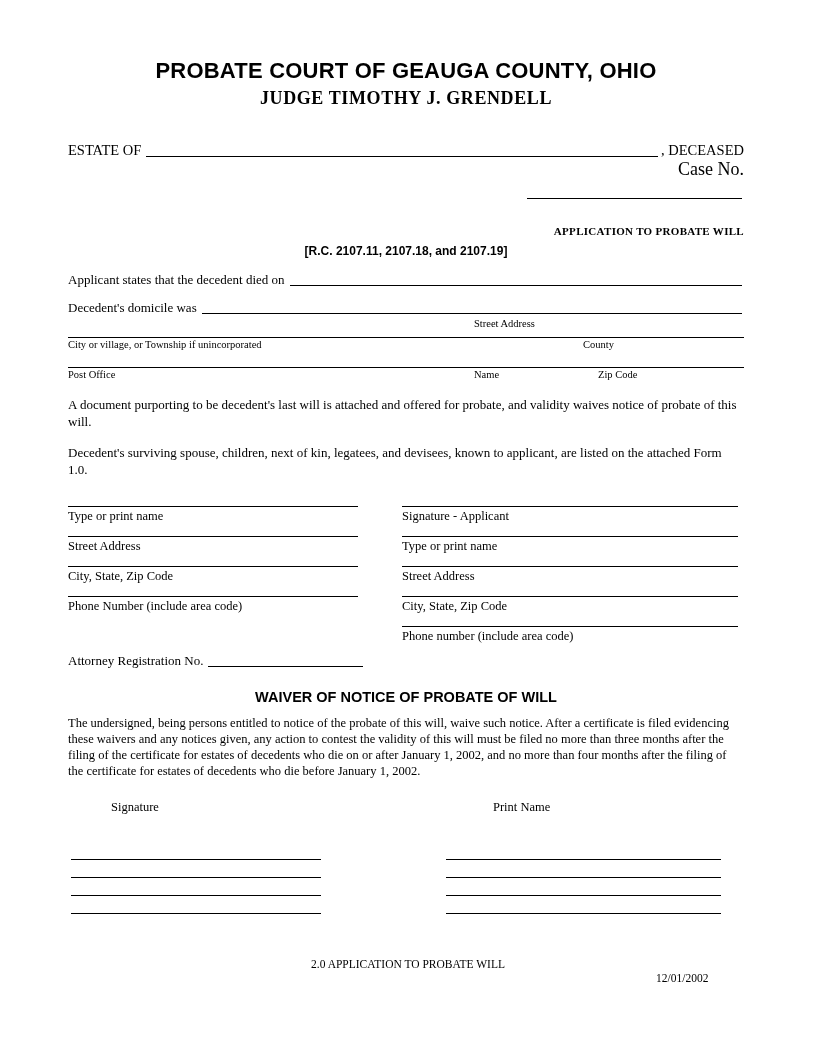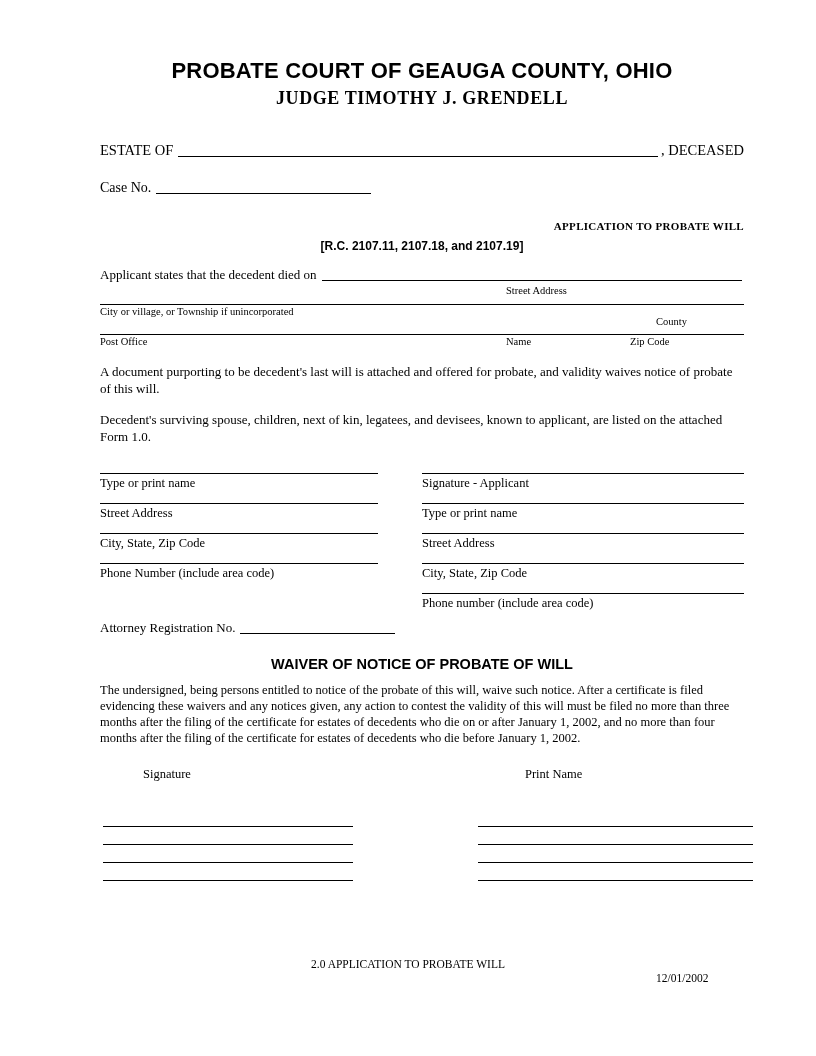--- a/index.html
+++ b/index.html
@@ -1,21 +1,21 @@
 <!DOCTYPE html>
 <html><head>
 <meta charset="utf-8">
 <style>
   html, body { margin: 0; padding: 0; background: #fff; }
   .page {
     position: relative;
     width: 816px; height: 1056px;
     margin: 0 auto;
     box-sizing: border-box;
-    padding: 58px 72px 0 100px;
+    padding: 58px 72px 0 68px;
     background: #ffffff;
     color: #000000;
     font-family: "Liberation Serif", serif;
     font-size: 13px;
   }
   .court-title {
     text-align: center;
     font-family: "Liberation Sans", sans-serif;
     font-weight: bold;
     font-size: 22px;
@@ -30,21 +30,21 @@
   }
   .row { display: flex; align-items: flex-end; }
   .fill {
     flex: 1 1 auto;
     border-bottom: 1px solid #000;
     height: 1em;
     margin: 0 2px 2px 5px;
   }
   .estate-row { margin-top: 32px; font-size: 14.5px; }
   .estate-row .fill { margin-right: 3px; }
-  .case-row { margin-top: 20px; font-size: 14px; }
+  .case-row { font-size: 18px; flex-direction: column; }
   .case-fill { flex: 0 0 auto; width: 215px; }
   .form-title {
     margin-top: 24px;
     text-align: right;
     font-weight: bold;
     font-size: 11px;
     letter-spacing: 0.3px;
   }
   .citation {
     margin-top: 7px;
@@ -55,21 +55,21 @@
   }
   .died-row { margin-top: 14px; }
   .domicile-row { margin-top: 12px; }
   .sub-label { font-size: 10.5px; }
   .street-label { margin-left: 406px; margin-top: 2px; }
   .hline { border-bottom: 1px solid #000; }
   .hline-1 { margin-top: 8px; }
   .hline-2 { margin-top: 14px; }
   .labels-row { position: relative; height: 14px; margin-top: 1px; }
   .abs { position: absolute; top: 0; }
-  .county-pos { left: 556px; margin-top: 10px; }
+  .county-pos { left: 515px; }
   .state-pos { left: 406px; }
   .zip-pos { left: 530px; }
   .para { margin: 13px 0 0 0; font-size: 13px; line-height: 1.35; }
   .sig-cols { display: flex; margin-top: 22px; }
   .sig-col-left { width: 290px; margin-right: 44px; }
   .sig-col-right { width: 336px; }
   .sig-row { margin-bottom: 7px; }
   .sig-line { height: 5px; border-bottom: 1px solid #000; }
   .sig-label { font-size: 12.5px; padding-top: 2px; }
   .reg-row { margin-top: 2px; font-size: 13px; }
@@ -121,20 +121,24 @@
   </div>
 
   <div class="form-title">APPLICATION TO PROBATE WILL</div>
   <div class="citation">[R.C. 2107.11, 2107.18, and 2107.19]</div>
 
   <div class="row died-row">
     <span>Applicant states that the decedent died on</span>
     <span class="fill"></span>
   </div>
 
+  <div class="row domicile-row">
+    <span>Decedent's  domicile  was</span>
+    <span class="fill"></span>
+  </div>
   <div class="sub-label street-label">Street Address</div>
 
   <div class="hline hline-1"></div>
   <div class="labels-row">
     <span class="sub-label abs" style="left:0;">City or village, or Township if unincorporated</span>
     <span class="sub-label abs county-pos">County</span>
   </div>
 
   <div class="hline hline-2"></div>
   <div class="labels-row">

